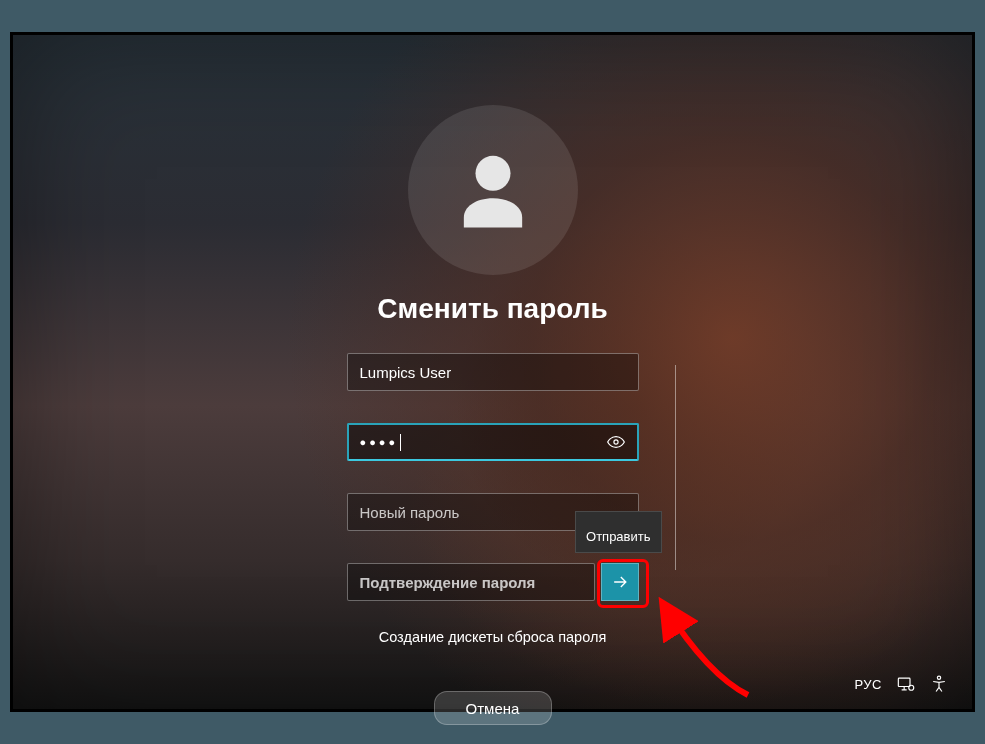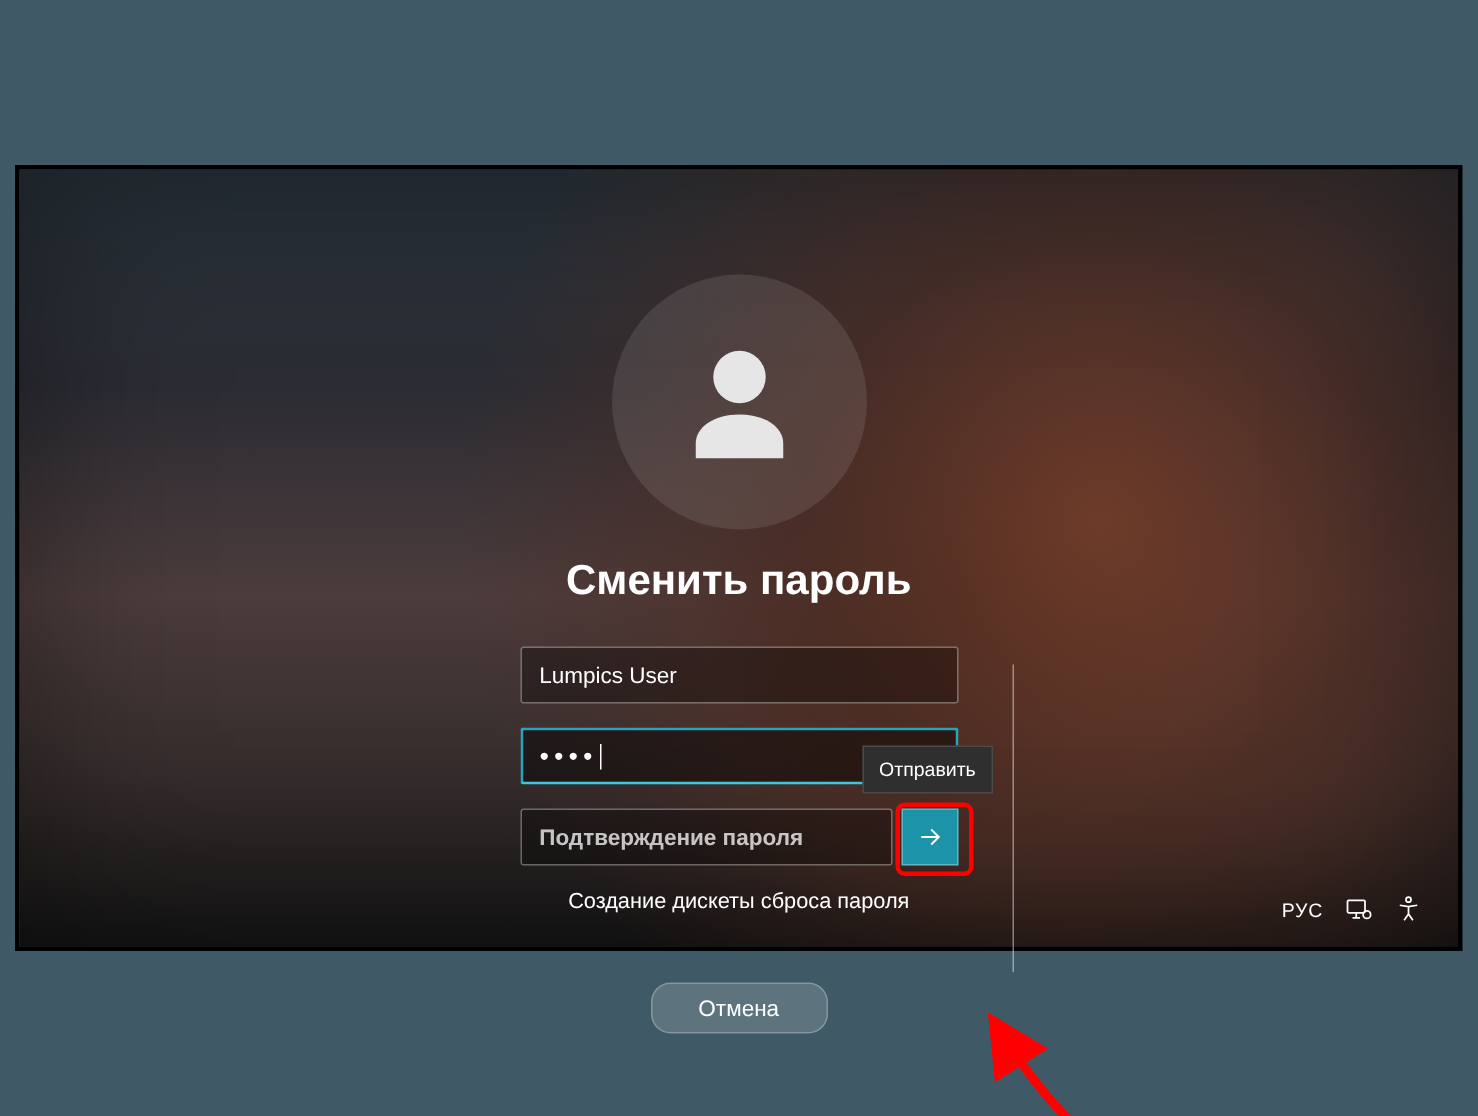--- a/index.html
+++ b/index.html
@@ -5,21 +5,21 @@
   * { box-sizing: border-box; margin: 0; padding: 0; }
   html, body { width: 985px; height: 744px; overflow: hidden; font-family: "Segoe UI", Arial, sans-serif; }
   body {
     background: #3f5a66;
     display: flex;
     align-items: center;
     justify-content: center;
   }
   .frame {
     width: 965px;
-    height: 524px;
+    height: 680px;
     background:
       radial-gradient(circle at 75% 45%, rgba(115,60,40,0.9) 0%, rgba(80,45,35,0.7) 25%, rgba(50,40,45,0.0) 55%),
       radial-gradient(circle at 65% 55%, rgba(20,10,5,0.55) 0%, rgba(20,10,5,0.0) 25%),
       radial-gradient(ellipse at 72% 70%, rgba(120,70,45,0.5) 0%, rgba(120,70,45,0) 30%),
       linear-gradient(180deg, #28323a 0%, #2b2c33 28%, #4c3c3c 55%, #352c2c 78%, #151515 100%);
     position: relative;
     border: 3px solid #000;
     box-shadow: inset 0 0 120px rgba(0,0,0,0.4);
   }
   .content {
@@ -33,21 +33,21 @@
     width: 170px; height: 170px;
     border-radius: 50%;
     background: rgba(255,255,255,0.10);
     display: flex;
     align-items: center;
     justify-content: center;
     margin-bottom: 18px;
   }
   .avatar svg { width: 100px; height: 100px; fill: #e6e6e6; }
   .title { color: #fff; font-size: 28px; font-weight: 600; margin-bottom: 28px; }
-  .fields { width: 292px; display: flex; flex-direction: column; gap: 16px; position: relative; }
+  .fields { width: 292px; display: flex; flex-direction: column; gap: 32px; position: relative; }
   .field {
     height: 38px;
     background: rgba(0,0,0,0.32);
     border: 1px solid rgba(255,255,255,0.35);
     border-radius: 2px;
     color: #fff;
     font-size: 15px;
     padding: 0 12px;
     display: flex;
     align-items: center;
@@ -94,37 +94,37 @@
     width: 52px;
     height: 49px;
   }
   .tooltip {
     position: absolute;
     right: -23px;
     bottom: 48px;
     background: #2f2f2f;
     color: #fff;
     font-size: 13px;
-    padding: 7px 10px 8px 10px;
+    padding: 17px 10px 8px 10px;
     border: 1px solid #4a4a4a;
     white-space: nowrap;
     z-index: 5;
   }
   .divider {
     position: absolute;
     top: 330px;
     left: 662px;
     width: 1px;
     height: 205px;
     background: rgba(255,255,255,0.45);
   }
   .link {
     color: #fff;
     font-size: 14.5px;
-    margin-top: 16px;
+    margin-top: 28px;
     text-align: center;
   }
   .cancel {
     margin-top: 46px;
     width: 118px; height: 34px;
     background: rgba(255,255,255,0.16);
     border: 1px solid rgba(255,255,255,0.25);
     border-radius: 13px;
     color: #fff;
     font-size: 15px;
@@ -177,20 +177,23 @@
         <span class="val dots">●●●●</span>
           <span class="caret"></span>
         <span class="eye">
           <svg viewBox="0 0 24 24">
             <path d="M2 12s3.5-6.5 10-6.5S22 12 22 12s-3.5 6.5-10 6.5S2 12 2 12z"></path>
             <circle cx="12" cy="12" r="2.5"></circle>
           </svg>
         </span>
       </div>
 
+      <div class="field">
+        <span class="ph">Новый пароль</span>
+      </div>
 
       <div class="row-confirm">
         <div class="field">
           <span class="ph">Подтверждение пароля</span>
         </div>
         <div class="submit">
           <svg viewBox="0 0 24 24">
             <path d="M5 12h13M13 6l6 6-6 6"></path>
           </svg>
         </div>

